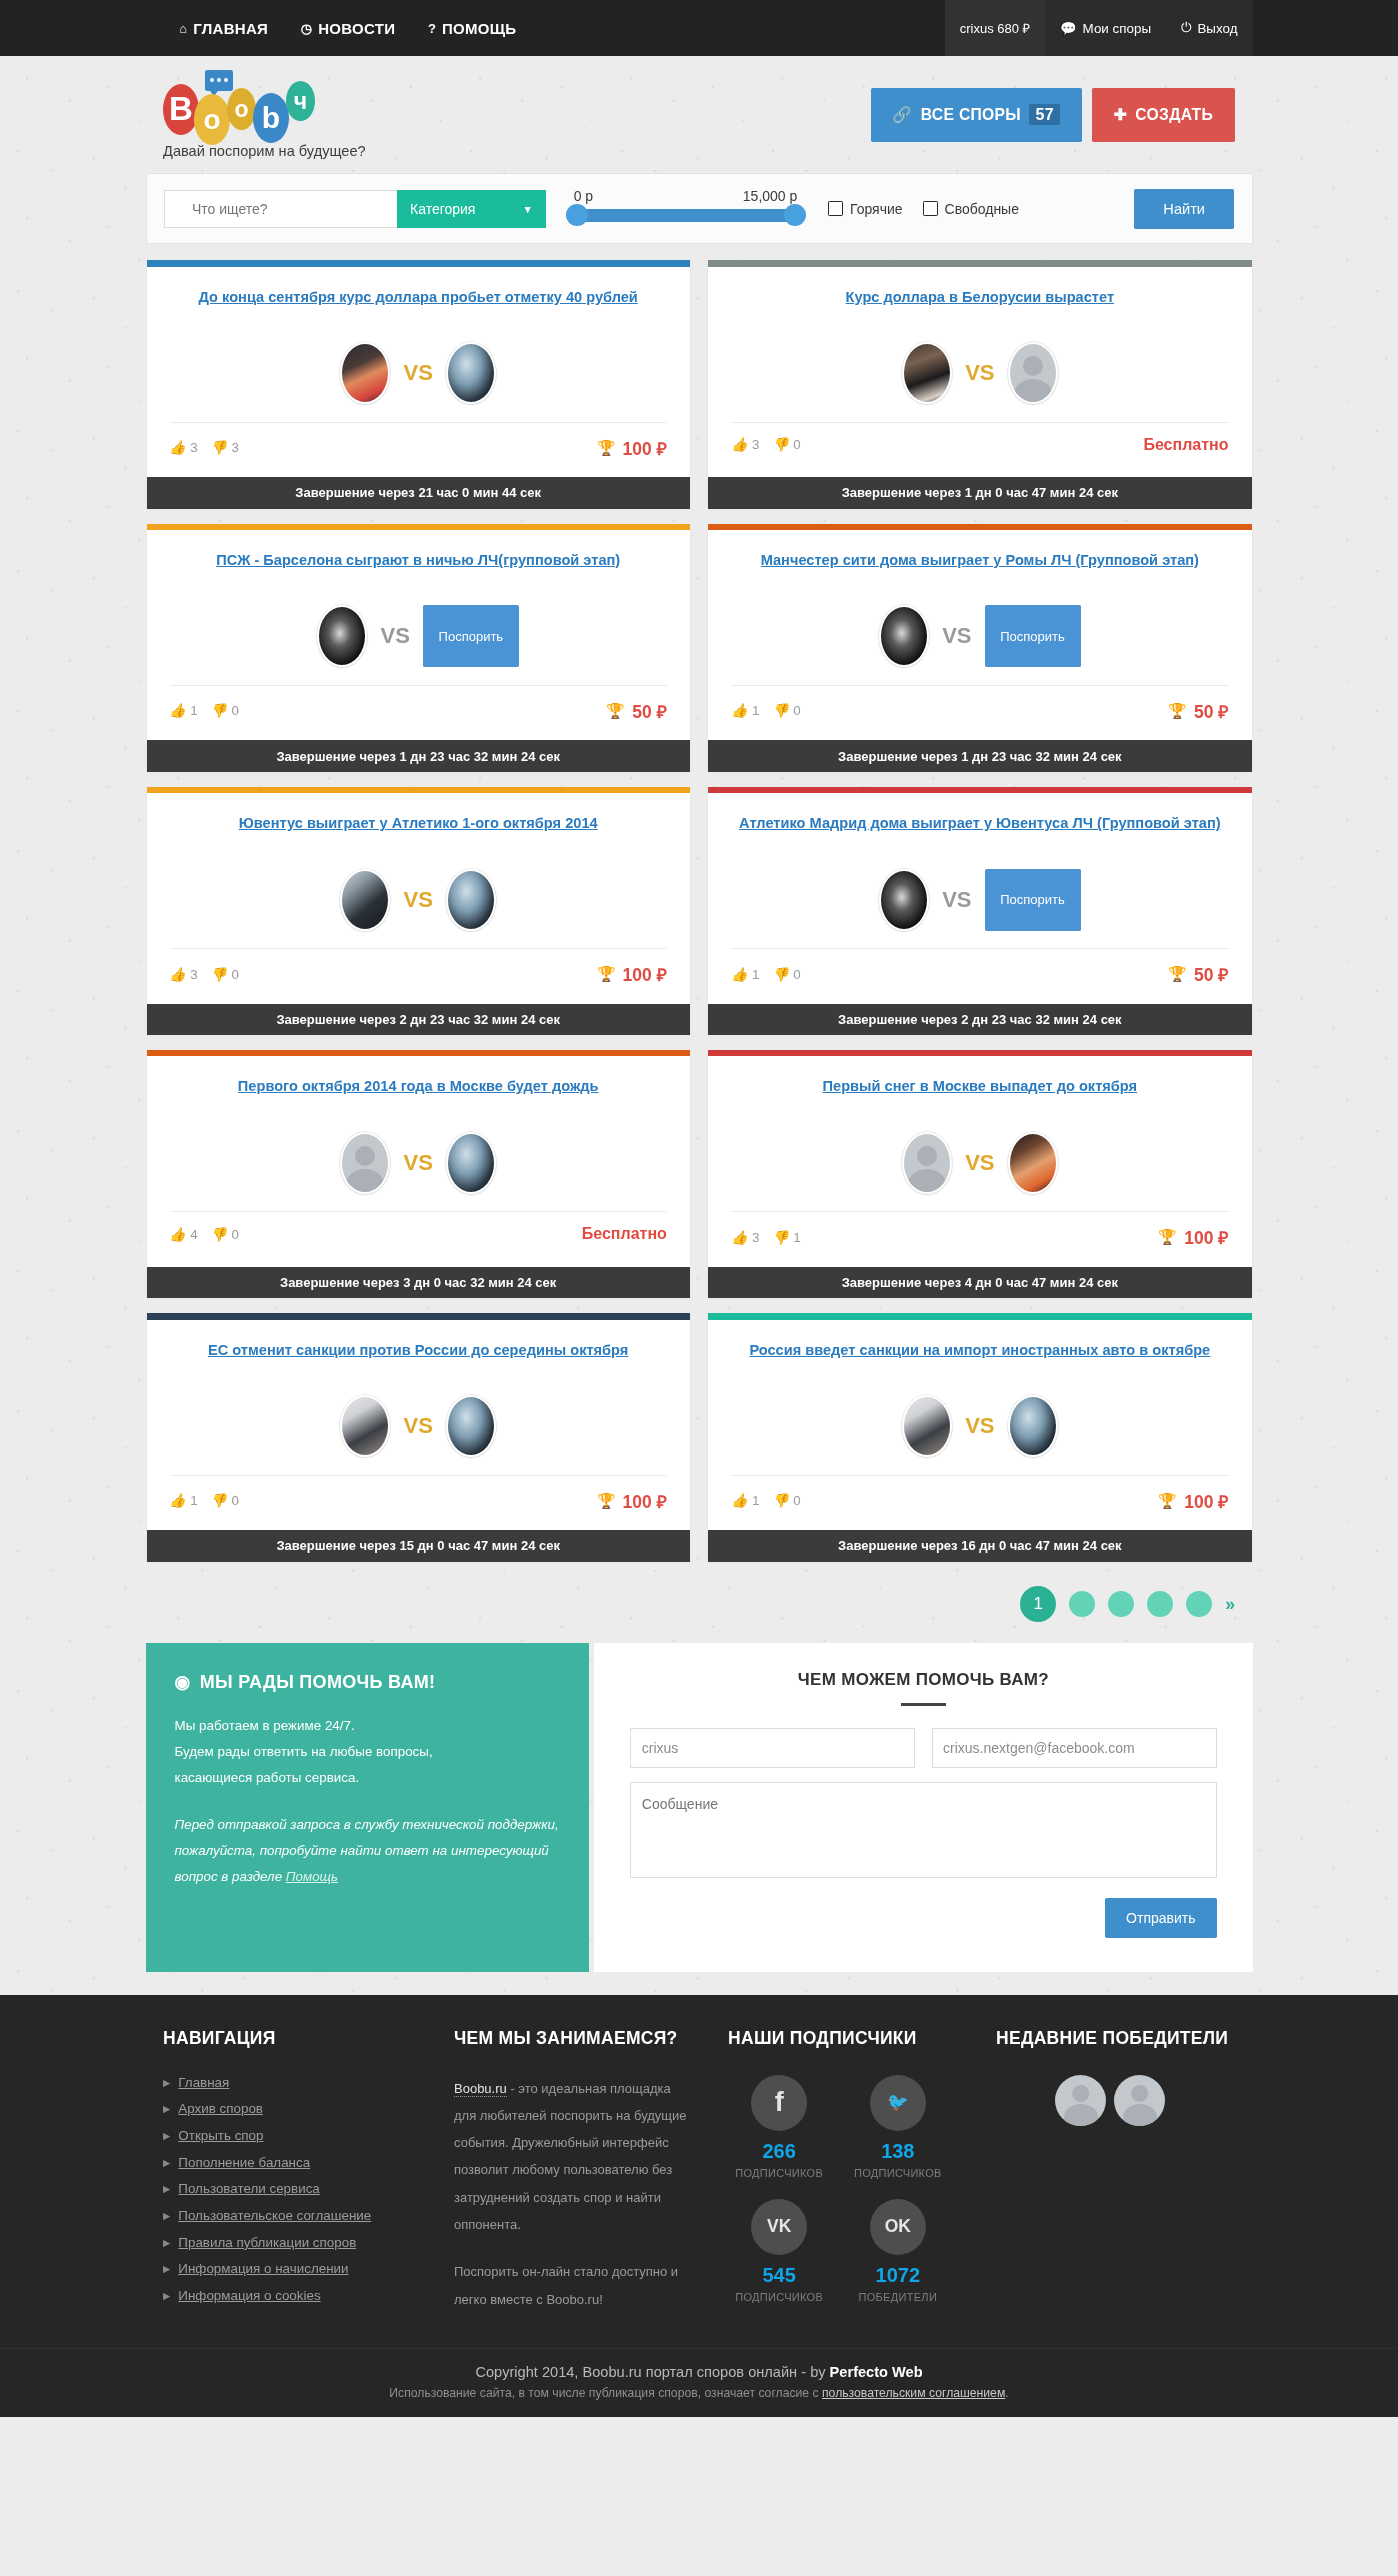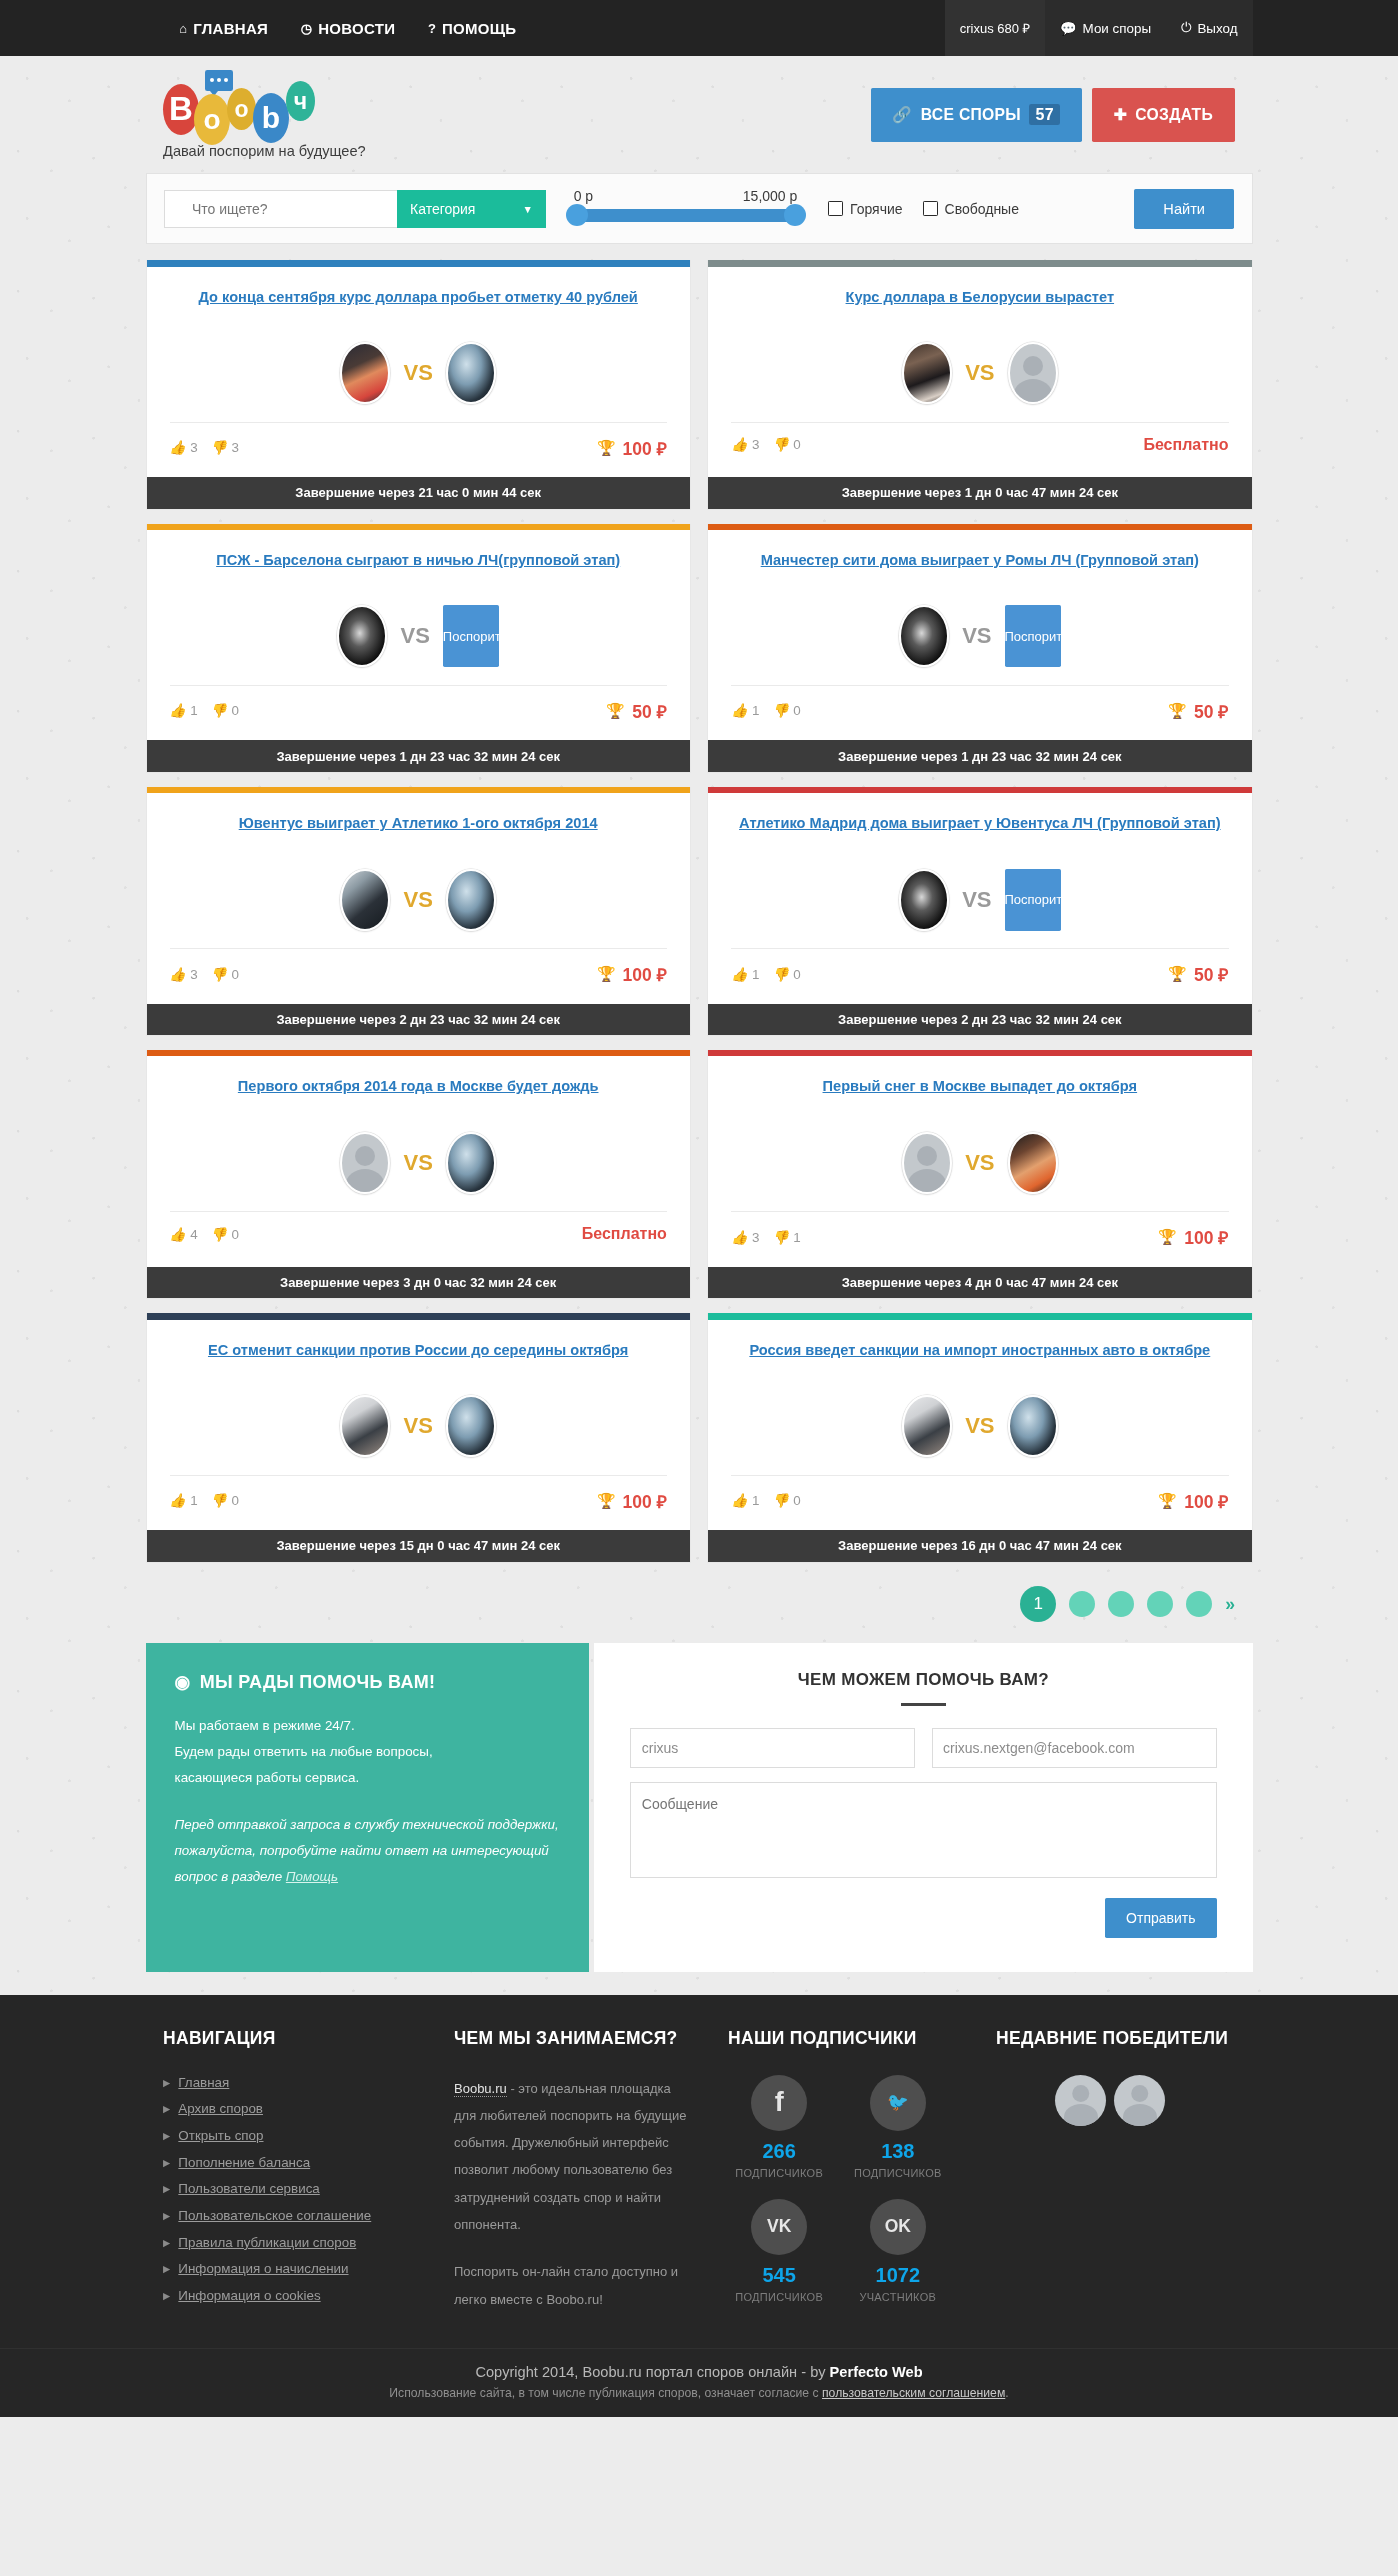--- a/index.html
+++ b/index.html
@@ -176,21 +176,21 @@
         width:38px; height:30px; border-radius:50% 50% 0 0; background:#aab0b6; }
   .av.photo-girl1 { background: linear-gradient(155deg,#2b2b35 0%,#4a3b36 35%,#e08a5d 55%,#d6453c 80%,#2b2b35 100%); }
   .av.photo-girl2 { background: linear-gradient(160deg,#40332c 0%,#7a6252 30%,#1d1a1c 60%,#d9cfc6 85%,#2e2724 100%); }
   .av.photo-girl3 { background: linear-gradient(150deg,#1c1c1c 0%,#6c4430 30%,#e3a06e 55%,#e0652e 78%,#1c1c1c 100%); }
   .av.photo-hyundai { background: radial-gradient(ellipse at 40% 35%, #cfe0ea 0%, #7d9cb1 38%, #27333d 70%, #0d1318 100%); }
   .av.photo-hand { background: radial-gradient(ellipse at 45% 45%, #d8d8d8 0%, #5a5a5a 30%, #111 70%, #000 100%); }
   .av.photo-desk { background: linear-gradient(140deg,#cfd6db 0%,#8c9aa3 28%,#2b3138 60%,#151a1f 100%); }
   .av.photo-man { background: linear-gradient(150deg,#e9eaec 0%,#cfd1d4 30%,#3a3f45 62%,#9a8d84 100%); }
   .btn-bet {
     background: #4a93d4; color: #fff; border: none; border-radius: 1.7px;
-    width: 56px; height: 62px; font-size: 13px; cursor: pointer;
+    width: 96px; height: 62px; font-size: 13px; cursor: pointer;
     font-family: "Liberation Sans", sans-serif;
   }
   .vs-label { font-size: 22px; font-weight: bold; color: #e0a82e; }
   .vs-label.grey { color: #9a9a9a; }
   .card-foot {
     border-top: 0.6px solid #eaeaea; padding: 13px 0 17.5px;
     display: flex; align-items: center; justify-content: space-between;
   }
   .votes { display: flex; align-items: center; gap: 13px; font-size: 13.4px; color: #9a9a9a; }
   .votes span { display: flex; align-items: center; gap: 4.1px; }
@@ -708,21 +708,21 @@
     <div class="sub-lbl">ПОДПИСЧИКОВ</div>
   </div>
           <div class="sub-cell">
     <div class="sub-circle" style="font-size:17.5px">VK</div>
     <div class="sub-num">545</div>
     <div class="sub-lbl">ПОДПИСЧИКОВ</div>
   </div>
           <div class="sub-cell">
     <div class="sub-circle" style="font-size:17.5px">OK</div>
     <div class="sub-num">1072</div>
-    <div class="sub-lbl">УЧАСТНИКОВ</div>
+    <div class="sub-lbl">ПОБЕДИТЕЛИ</div>
   </div>
         </div>
     </div>
     <div>
       <div class="f-title">НЕДАВНИЕ ПОБЕДИТЕЛИ</div>
       <div class="winners" id="winners-grid">
           <div class="win-av photo-man"></div>
           <div class="win-av placeholder"></div>
           <div class="win-av placeholder"></div>
           <div class="win-av photo-hand"></div>

